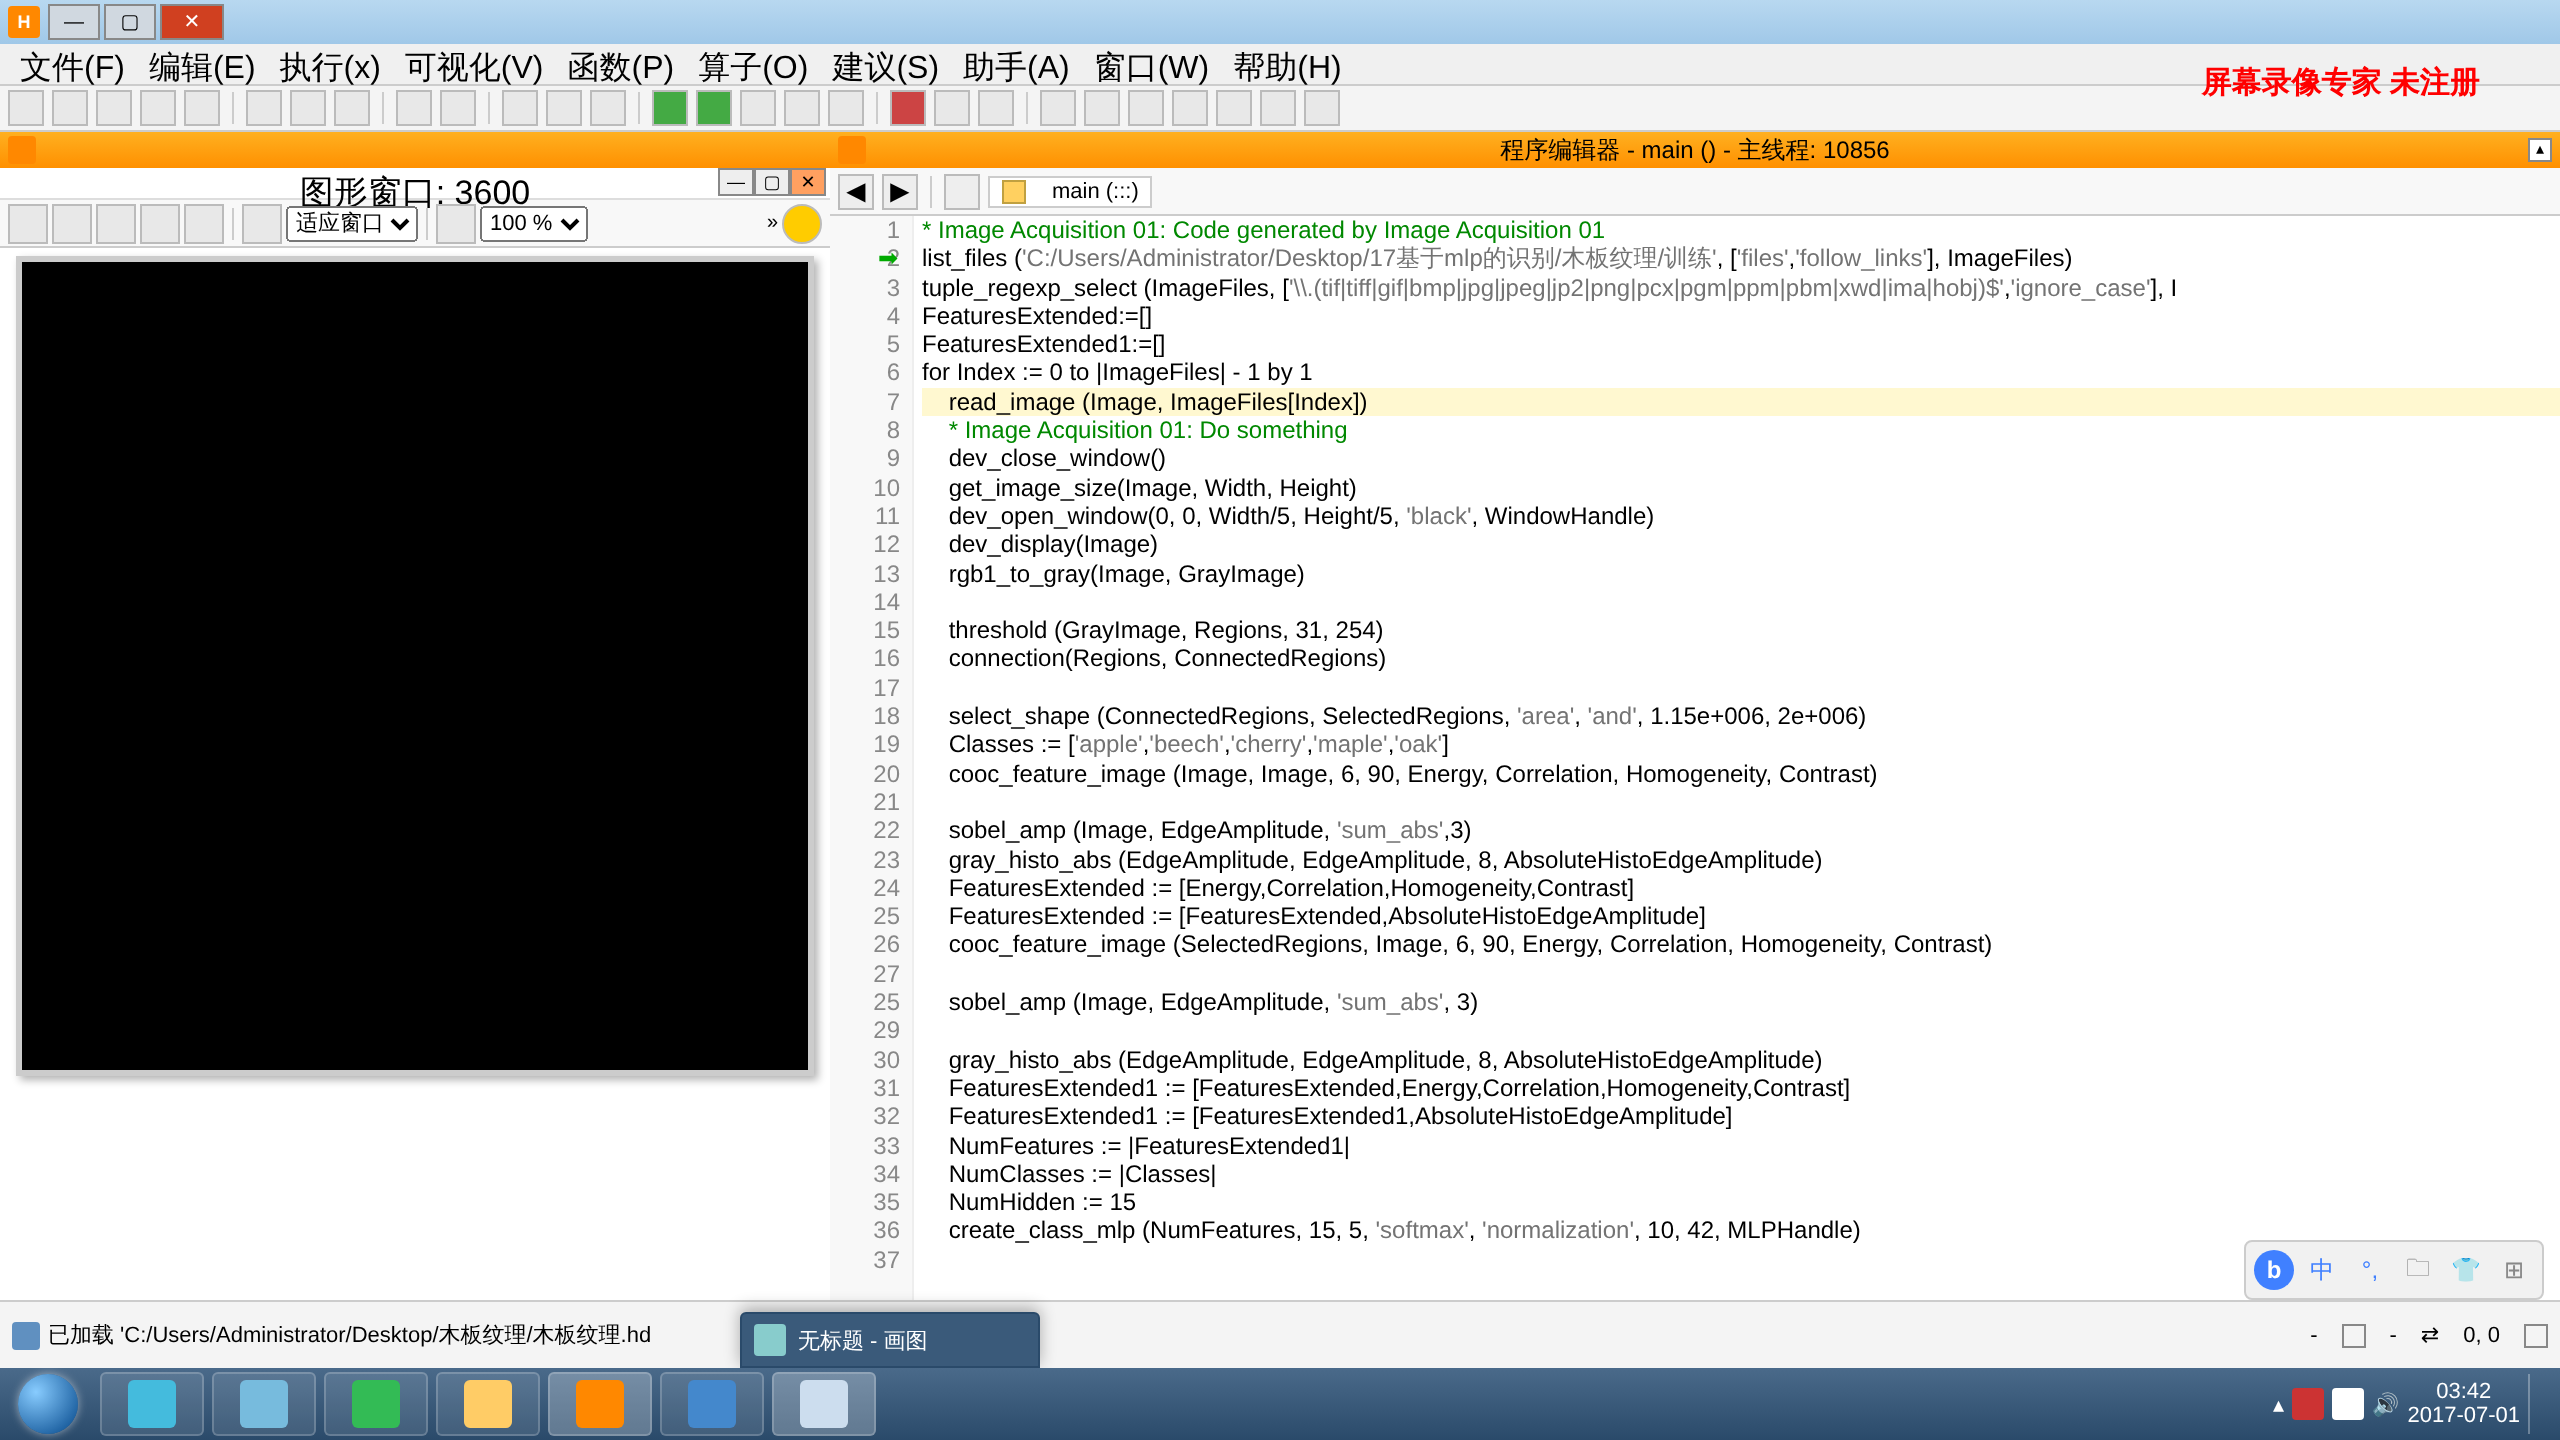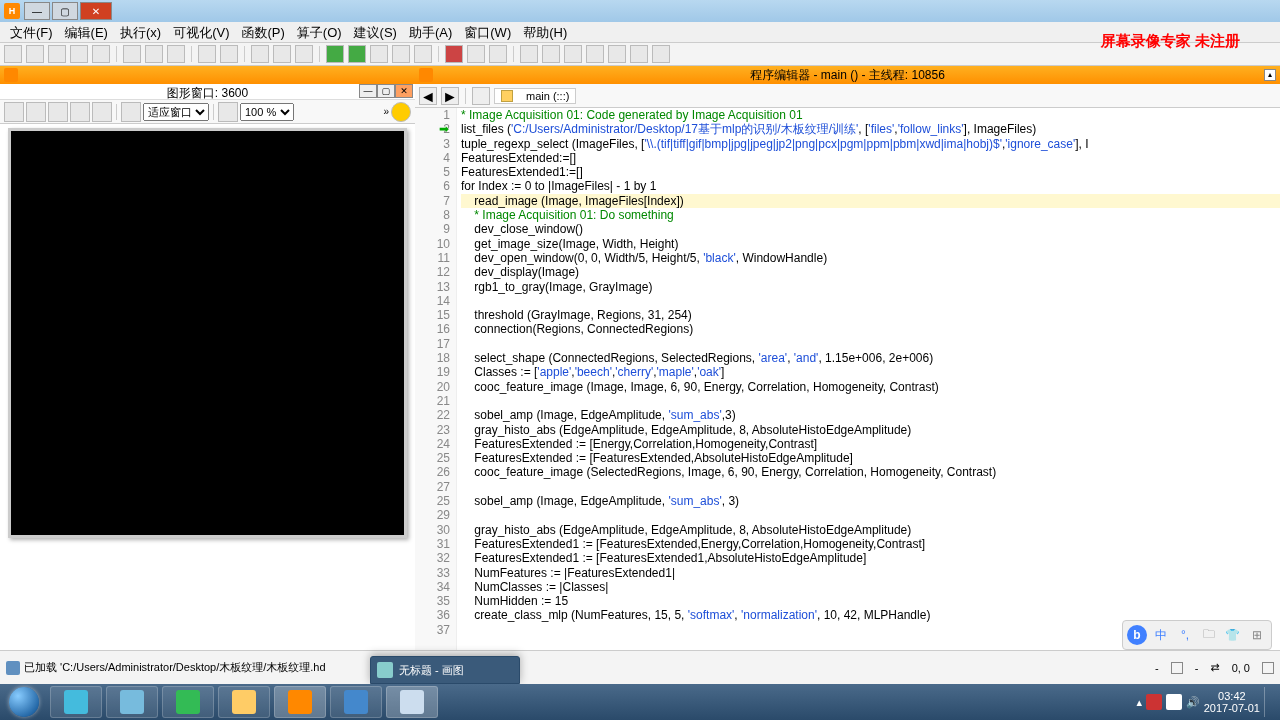--- a/index.html
+++ b/index.html
@@ -3,53 +3,53 @@
 <meta charset="utf-8">
 <style>
 * { margin:0; padding:0; box-sizing:border-box; font-family:"Microsoft YaHei",Tahoma,sans-serif; }
 body { width:1280px; height:720px; overflow:hidden; background:#fff; position:relative; }
 .titlebar { height:22px; background:linear-gradient(#b8d8f0,#a0c8e8); display:flex; align-items:center; padding:0 4px; font-size:12px; }
 .titlebar .appicon { width:16px; height:16px; background:#ff8800; border-radius:2px; margin-right:4px; display:inline-flex; align-items:center; justify-content:center; font-size:9px; color:#fff; font-weight:bold; }
 .titlebar .title { flex:1; color:#000; }
 .winbtns { display:flex; gap:2px; }
 .winbtn { width:26px; height:18px; background:#d0d8e0; border:1px solid #888; display:flex; align-items:center; justify-content:center; font-size:10px; }
 .winbtn.close { background:#d04020; color:#fff; width:32px; }
-.menubar { height:20px; background:#f0f0f0; display:flex; padding:0 4px; font-size:13px; }
+.menubar { height:20px; background:#f0f0f0; display:flex; padding:0 4px; font-size:16px; }
 .menubar .item { padding:2px 6px; cursor:pointer; }
 .watermark { position:absolute; right:40px; top:32px; color:#ff0000; font-size:15px; font-weight:bold; }
 .toolbar { height:24px; background:#f4f4f4; border-top:1px solid #ccc; border-bottom:1px solid #ccc; display:flex; align-items:center; padding:0 4px; gap:4px; }
 .tbtn { width:18px; height:18px; background:#e8e8e8; border:1px solid #bbb; display:inline-block; }
 .sep { width:1px; height:16px; background:#ccc; margin:0 2px; }
 .workspace { position:absolute; top:66px; left:0; right:0; bottom:54px; display:flex; }
 .left-panel { width:415px; background:#fff; position:relative; }
 .lp-header { height:18px; background:linear-gradient(#ffb020,#ff9000); display:flex; align-items:center; padding:0 4px; }
 .lp-header .hicon { width:14px; height:14px; background:#ff8800; border-radius:2px; margin-right:4px; }
 .lp-winbtns { position:absolute; right:2px; top:18px; display:flex; }
 .lp-winbtns .wb { width:18px; height:14px; border:1px solid #888; background:#eee; font-size:9px; display:flex; align-items:center; justify-content:center; }
 .lp-winbtns .wb.close { background:#ffa060; }
-.lp-title { height:16px; text-align:center; font-size:12px; background:#fff; border-bottom:1px solid #ddd; padding-top:1px; }
+.lp-title { height:16px; text-align:center; font-size:17px; background:#fff; border-bottom:1px solid #ddd; padding-top:1px; }
 .lp-toolbar { height:24px; background:#f8f8f8; border-bottom:1px solid #ccc; display:flex; align-items:center; padding:0 4px; gap:2px; font-size:11px; }
 .lp-toolbar .tbtn { width:20px; height:20px; }
 .lp-toolbar select { font-size:11px; height:18px; }
 .lp-canvas { margin:4px 8px; height:410px; background:#000; border:3px solid #ccc; box-shadow:2px 2px 4px rgba(0,0,0,0.3); }
 .right-panel { flex:1; display:flex; flex-direction:column; position:relative; }
 .rp-header { height:18px; background:linear-gradient(#ffb020,#ff9000); display:flex; align-items:center; justify-content:center; position:relative; }
 .rp-header .hicon { position:absolute; left:4px; width:14px; height:14px; background:#ff8800; border-radius:2px; }
 .rp-header .htitle { font-size:12px; color:#000; }
 .rp-header .rcollapse { position:absolute; right:4px; width:12px; height:12px; background:#fff; border:1px solid #888; font-size:8px; text-align:center; line-height:10px; }
 .rp-nav { height:24px; background:#f8f8f8; border-bottom:1px solid #ccc; display:flex; align-items:center; padding:0 4px; gap:4px; }
 .rp-nav .navbtn { width:18px; height:18px; border:1px solid #bbb; background:#eee; }
 .rp-nav .breadcrumb { background:#fff; border:1px solid #ccc; padding:1px 6px; font-size:11px; font-family:monospace; display:flex; align-items:center; gap:13px; }
 .rp-nav .breadcrumb .docicon { width:12px; height:12px; background:#ffd060; border:1px solid #c0a040; }
 .editor { flex:1; display:flex; font-family:Consolas,monospace; font-size:12px; line-height:14.3px; overflow:hidden; background:#fff; }
 .gutter { width:42px; text-align:right; padding-right:6px; color:#888; background:#f8f8f8; border-right:1px solid #eee; position:relative; }
 .gutter .marker { position:absolute; left:24px; color:#00aa00; font-size:12px; }
 .code { flex:1; padding-left:4px; white-space:pre; overflow:hidden; }
 .c-comment { color:#008800; }
-.c-string { color:#1d4ed8; }
+.c-string { color:#737373; }
 .code .hl { background:#fff8d0; display:inline-block; width:100%; }
 .hscroll { position:absolute; left:0; right:0; bottom:54px; height:16px; background:#f0f0f0; border-top:1px solid #ccc; }
 .hscroll .thumb { position:absolute; left:355px; width:720px; height:12px; top:2px; background:#ccc; border:1px solid #aaa; }
 .hscroll .arrow { position:absolute; width:14px; height:12px; top:2px; background:#ddd; border:1px solid #aaa; font-size:8px; text-align:center; }
 .statusbar { position:absolute; left:0; right:0; bottom:36px; height:34px; background:#f4f4f4; border-top:1px solid #ccc; display:flex; align-items:center; font-size:11px; padding:0 6px; }
 .statusbar .sicon { width:14px; height:14px; background:#6090c0; border-radius:2px; margin-right:4px; }
 .statusbar .sright { margin-left:auto; display:flex; gap:12px; align-items:center; }
 .statusbar .sbox { width:12px; height:12px; border:1px solid #888; }
 .taskbar-preview { position:absolute; left:370px; bottom:36px; width:150px; height:28px; background:#3a5a7a; border:1px solid #2a4a6a; border-radius:3px 3px 0 0; display:flex; align-items:center; padding:0 6px; gap:6px; color:#fff; font-size:11px; box-shadow:0 -2px 8px rgba(0,0,0,0.3); }
 .taskbar-preview .pvicon { width:16px; height:16px; background:#8cc; border-radius:2px; }

